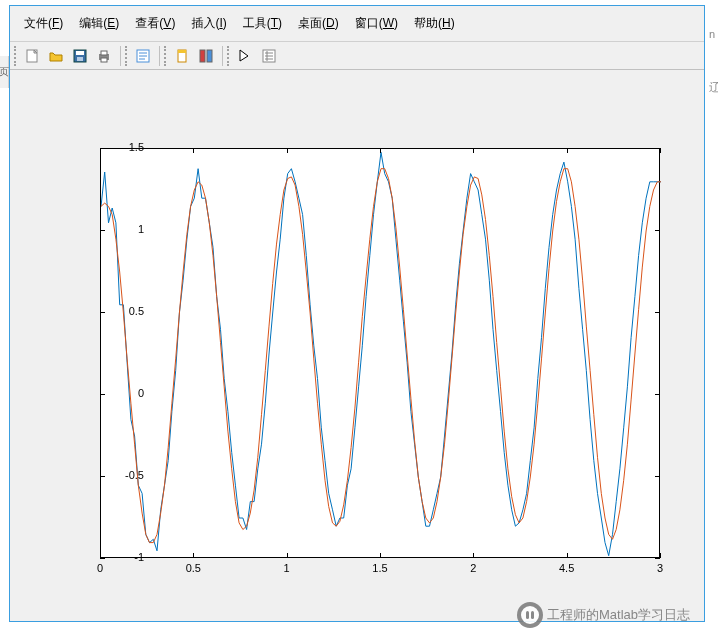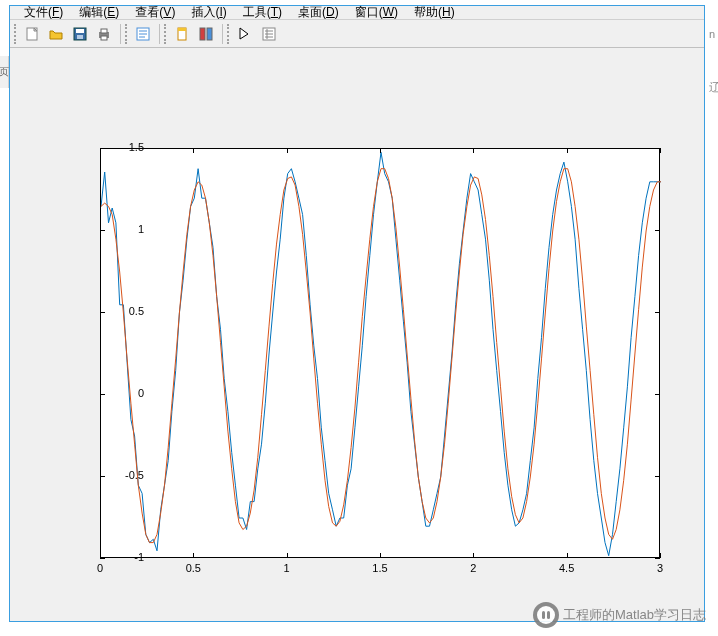--- a/index.html
+++ b/index.html
@@ -7,40 +7,40 @@
   
   .app-frame { position: absolute; left: 9px; top: 5px; width: 696px; height: 617px; background: #f0f0f0; border: 1px solid #3a9ee0; }
   
   .titlebar { height: 30px; background: #fff; display: flex; align-items: center; padding: 0 0 0 6px; }
   .titlebar .app-icon { width: 16px; height: 16px; margin-right: 6px; }
   .titlebar .title { font-size: 12px; color: #000; flex: 0 0 auto; }
   .titlebar .spacer { flex: 1; }
   .titlebar .win-btn { width: 46px; height: 30px; display: flex; align-items: center; justify-content: center; cursor: pointer; }
   .titlebar .win-btn svg { stroke: #000; stroke-width: 1; fill: none; }
   
-  .menubar { height: 14px; background: #f0f0f0; display: flex; align-items: center; padding-left: 6px; border-bottom: 1px solid #d0d0d0; }
+  .menubar { height: 36px; background: #f0f0f0; display: flex; align-items: center; padding-left: 6px; border-bottom: 1px solid #d0d0d0; }
   .menubar .menu-item { font-size: 12px; color: #000; padding: 2px 8px; cursor: pointer; }
   .menubar .menu-item u { text-decoration: underline; }
   
   .toolbar { height: 28px; background: #f0f0f0; display: flex; align-items: center; padding-left: 4px; border-bottom: 1px solid #c0c0c0; gap: 0; }
   .toolbar .tb-btn { width: 24px; height: 24px; display: flex; align-items: center; justify-content: center; cursor: pointer; border: 1px solid transparent; }
   .toolbar .sep { width: 1px; height: 20px; background: #c0c0c0; margin: 0 4px; }
   .toolbar .tb-chunk { width: 4px; height: 20px; border-left: 2px dotted #a0a0a0; margin: 0 2px 0 0; }
   
   .plot-area { position: absolute; left: 0; top: 82px; right: 0; bottom: 0; background: #f0f0f0; }
   .axes-container { position: absolute; left: 50px; top: 50px; width: 610px; height: 450px; }
   
   .axes { position: absolute; left: 40px; top: 10px; width: 560px; height: 410px; background: #fff; border: 1px solid #000; }
   
   .ytick-label { position: absolute; right: 526px; font-size: 11px; color: #000; text-align: right; width: 40px; }
   .xtick-label { position: absolute; top: 424px; font-size: 11px; color: #000; text-align: center; width: 30px; }
   
   .tick-mark { position: absolute; background: #000; }
   
-  .watermark { position: absolute; right: 12px; bottom: 8px; display: flex; align-items: center; gap: 4px; opacity: 0.9; }
+  .watermark { position: absolute; right: 28px; bottom: 8px; display: flex; align-items: center; gap: 4px; opacity: 0.9; }
   .watermark .wm-icon { width: 26px; height: 26px; border-radius: 50%; background: #7f7f7f; display: flex; align-items: center; justify-content: center; }
   .watermark .wm-icon-inner { width: 18px; height: 18px; border-radius: 50%; background: #fff; position: relative; }
   .watermark .wm-icon-inner::before, .watermark .wm-icon-inner::after { content:''; position:absolute; background:#7f7f7f; border-radius:2px; width:3px; height:8px; top:5px; }
   .watermark .wm-icon-inner::before { left:5px; }
   .watermark .wm-icon-inner::after { right:5px; }
   .watermark .wm-text { font-size: 13px; color: #7b7b7b; }
   
   .left-sliver { position: absolute; left: 0; top: 56px; width: 9px; height: 32px; background: #f0f0f0; border-right: 1px solid #d0d0d0; font-size: 10px; color: #666; display:flex; align-items:center; justify-content:center; }
   .right-sliver { position: absolute; right: 0; top: 28px; width: 12px; height: 70px; background: #fff; font-size: 11px; color: #888; }
   .right-sliver span { position:absolute; }

